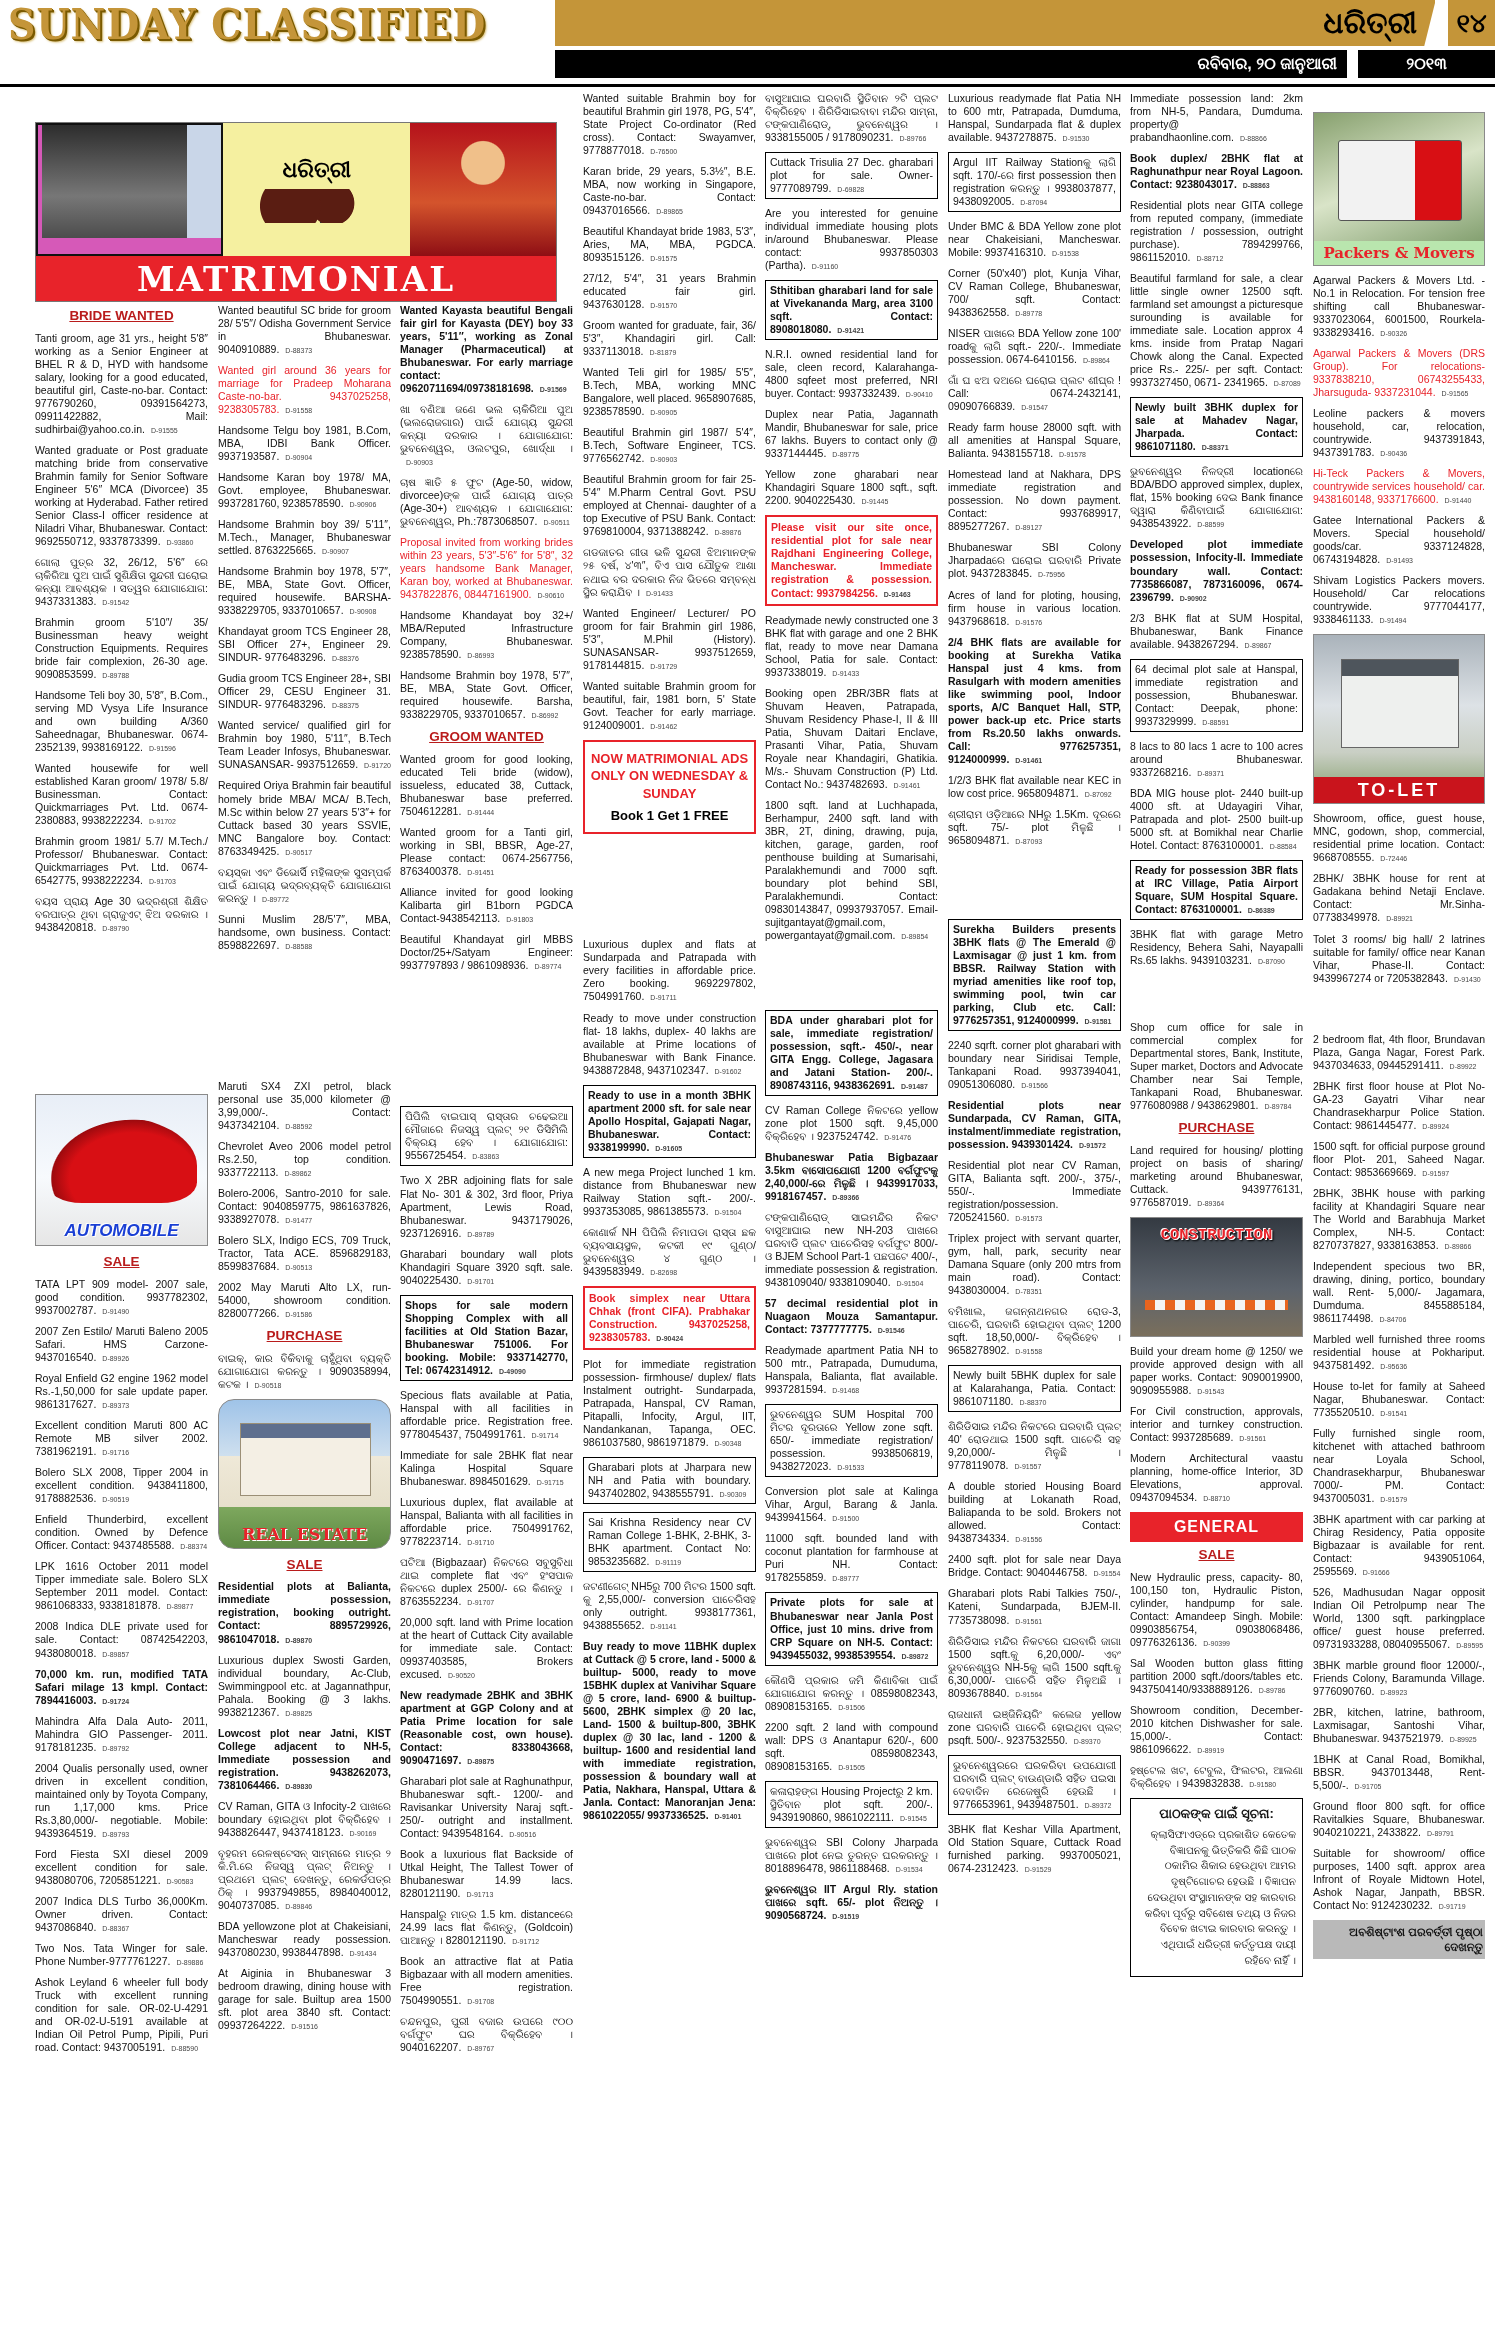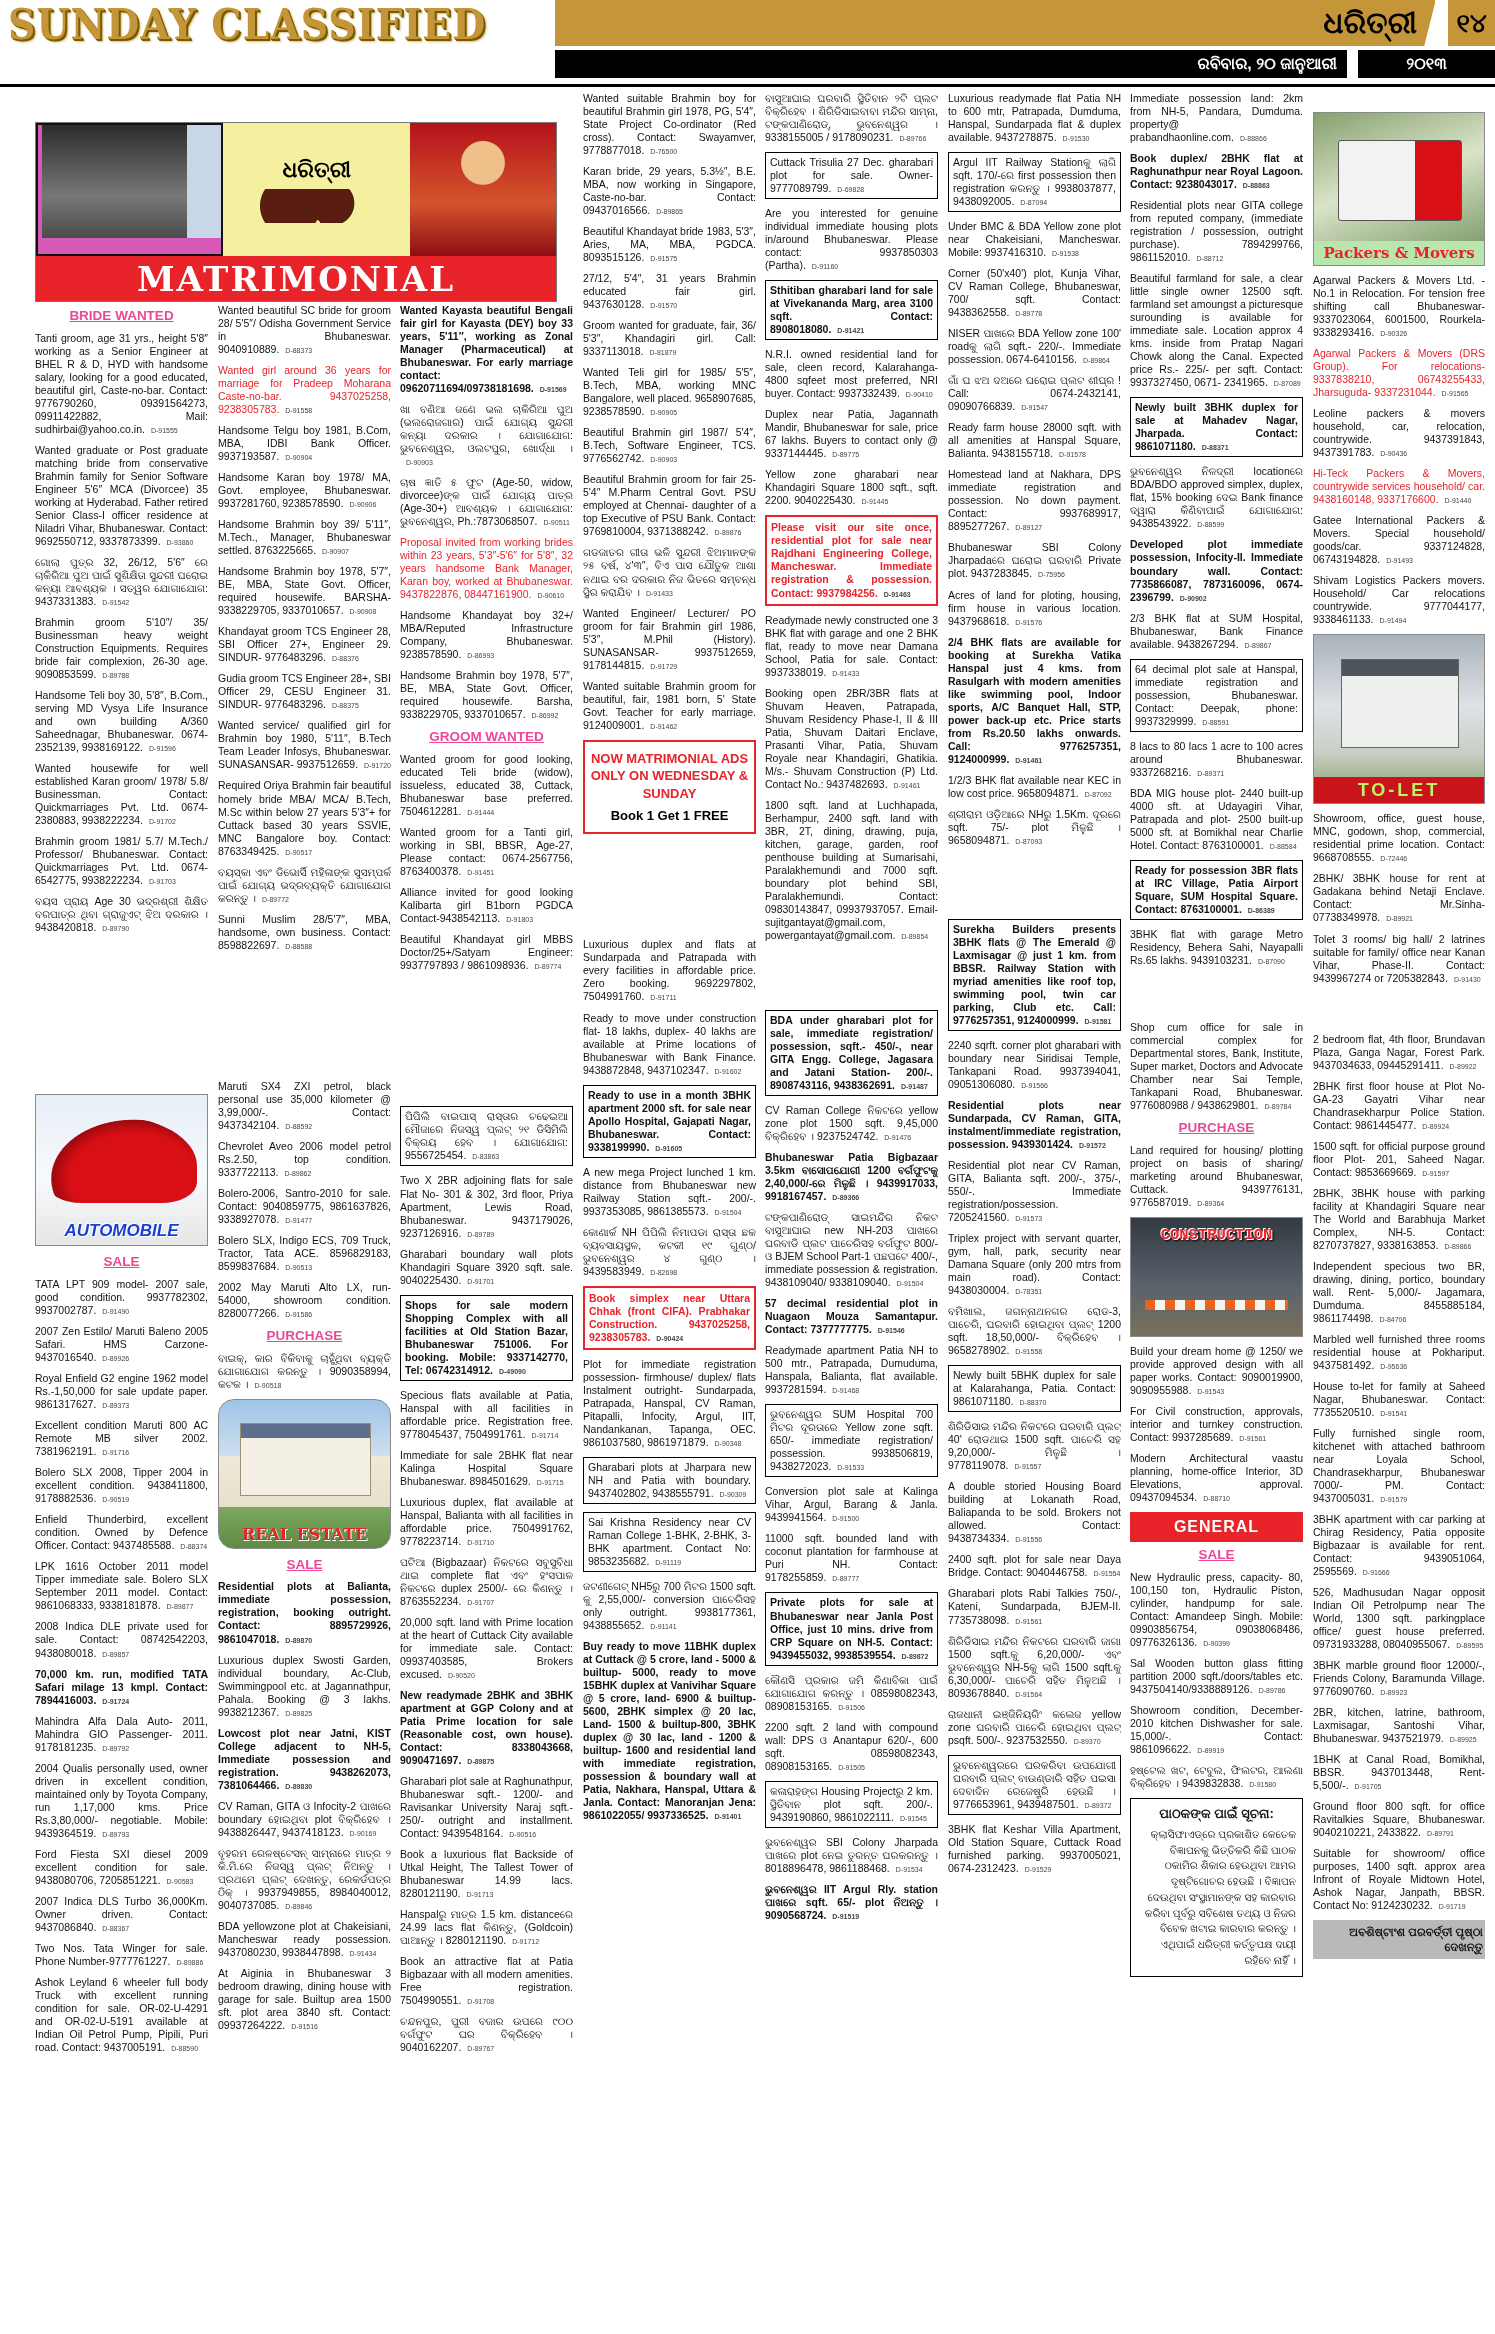--- a/index.html
+++ b/index.html
@@ -21,21 +21,21 @@
   .col{position:absolute;top:92px;bottom:4px;width:173px;overflow:hidden;font-size:10.5px;line-height:1.24;text-align:justify;}
   .c0{left:35px;}.c1{left:218px;}.c2{left:400px;}.c3{left:583px;}
   .c4{left:765px;}.c5{left:948px;}.c6{left:1130px;}.c7{left:1313px;width:172px;}
   .ad{margin:0 0 8px;}
   .ad .dn{font-size:7px;color:#444;margin-left:6px;white-space:nowrap;}
   .red{color:#e8232a;}
   .bold{font-weight:bold;}
   .box{border:1.5px solid #000;padding:3px 4px;}
   .boxbold{border:1.5px solid #000;padding:3px 4px;font-weight:bold;}
   .boxred{border:2px solid #e8232a;padding:4px;color:#e8232a;font-weight:bold;}
-  .sec-head{color:#ec4899;font-weight:bold;text-align:center;text-decoration:underline;font-size:13.5px;margin:4px 0 7px;}
+  .sec-head{color:#b91c1c;font-weight:bold;text-align:center;text-decoration:underline;font-size:13.5px;margin:4px 0 7px;}
   .banner-general{background:#e8232a;color:#fff;font-weight:bold;text-align:center;font-size:16px;padding:5px 0;margin:8px 0 5px;letter-spacing:1px;}
   .promo{border:2.5px solid #e8232a;padding:8px 4px;text-align:center;margin:0 0 8px;}
   .promo-main{color:#e8232a;font-weight:bold;font-size:13px;line-height:1.35;}
   .promo-free{color:#000;font-weight:bold;font-size:13px;margin-top:6px;}
   .note{border:1.5px solid #000;padding:7px 6px;text-align:center;margin:0 0 8px;}
   .note-title{font-weight:bold;font-size:13px;margin-bottom:5px;}
   .note-body{font-size:10.5px;text-align:right;line-height:1.5;}
   .graybox{background:#b9b9b9;font-weight:bold;text-align:right;padding:5px 2px;font-size:11.5px;margin-top:4px;}
   .gap{width:100%;}
   
@@ -46,21 +46,21 @@
       background:radial-gradient(ellipse at 58% 72%,#d80f14 0 52%,#9d0a0e 66%,transparent 67%);border-radius:45% 60% 25% 25%;}
   .ph-automobile .ph-cap{bottom:4px;color:#1a3fd4;font-style:italic;font-size:17px;text-shadow:1px 1px 0 #fff,-1px -1px 0 #fff;}
   .ph-realestate{height:148px;background:linear-gradient(180deg,#9fc3e8 0%,#cfe0ef 38%,#efe9d8 38%,#e7e0cc 72%,#7ea85e 72%,#5e8a44 100%);border-radius:16px;}
   .ph-realestate .ph-art{position:absolute;left:12%;top:16%;width:76%;height:48%;background:#f4efe4;border:1px solid #9b8f76;box-shadow:inset 0 14px 0 #5e6f8e;}
   .ph-realestate .ph-cap{bottom:3px;color:#e8232a;font-family:"DejaVu Serif",serif;font-size:16px;text-shadow:1px 1px 0 #fff;}
   .ph-packers{height:152px;background:linear-gradient(160deg,#87a06e 0%,#d9e4c8 45%,#6e8f5a 100%);}
   .ph-packers .ph-art{position:absolute;left:14%;top:18%;width:72%;height:52%;background:linear-gradient(90deg,#f2f2f2 0 62%,#d80f14 62% 100%);border:1px solid #555;border-radius:3px;}
   .ph-packers .ph-cap{height:24px;line-height:24px;background:#b9e6ae;color:#e8232a;font-size:15px;font-family:"DejaVu Serif",serif;}
   .ph-tolet{height:168px;background:linear-gradient(180deg,#aab3bb 0%,#dde2e6 42%,#c9cfc4 70%,#7d9a63 100%);}
   .ph-tolet .ph-art{position:absolute;left:16%;top:14%;width:68%;height:52%;background:#eef0ee;border:1px solid #666;box-shadow:inset 0 16px 0 #4e555c;}
-  .ph-tolet .ph-cap{height:26px;line-height:26px;background:#c9141c;color:#bef264;font-size:18px;letter-spacing:3px;}
+  .ph-tolet .ph-cap{height:26px;line-height:26px;background:#c9141c;color:#ffffff;font-size:18px;letter-spacing:3px;}
   .ph-construction{height:118px;background:linear-gradient(180deg,#343a42 0%,#5c636c 60%,#7a6f5c 100%);}
   .ph-construction .ph-art{position:absolute;left:8%;bottom:22%;width:84%;height:10px;background:repeating-linear-gradient(90deg,#e8641e 0 10px,#f4f4f4 10px 20px);}
   .ph-construction .ph-cap{top:8px;bottom:auto;color:#e8232a;font-size:15.5px;font-family:Liberation Mono, monospace;text-shadow:1px 1px 0 #fff,-1px -1px 0 #fff,2px 2px 2px #000;}
   
   .matri{position:absolute;left:35px;top:122px;width:520px;height:178px;border:1px solid #777;}
   .matri-photos{display:flex;height:133px;}
   .mp{height:100%;}
   .mp-couple{width:36%;background:linear-gradient(180deg,#2b2b2b,#777 55%,#3a3a3a);box-shadow:inset 0 0 0 2px #111, inset 18px -30px 0 -12px #d659b8, inset -52px -26px 0 -16px #c9d6e8;}
   .mp-logo{width:36%;background:#f5f0a0;display:flex;flex-direction:column;align-items:center;justify-content:center;}
   .mp-logo .brand{font-weight:bold;font-size:22px;color:#000;}

